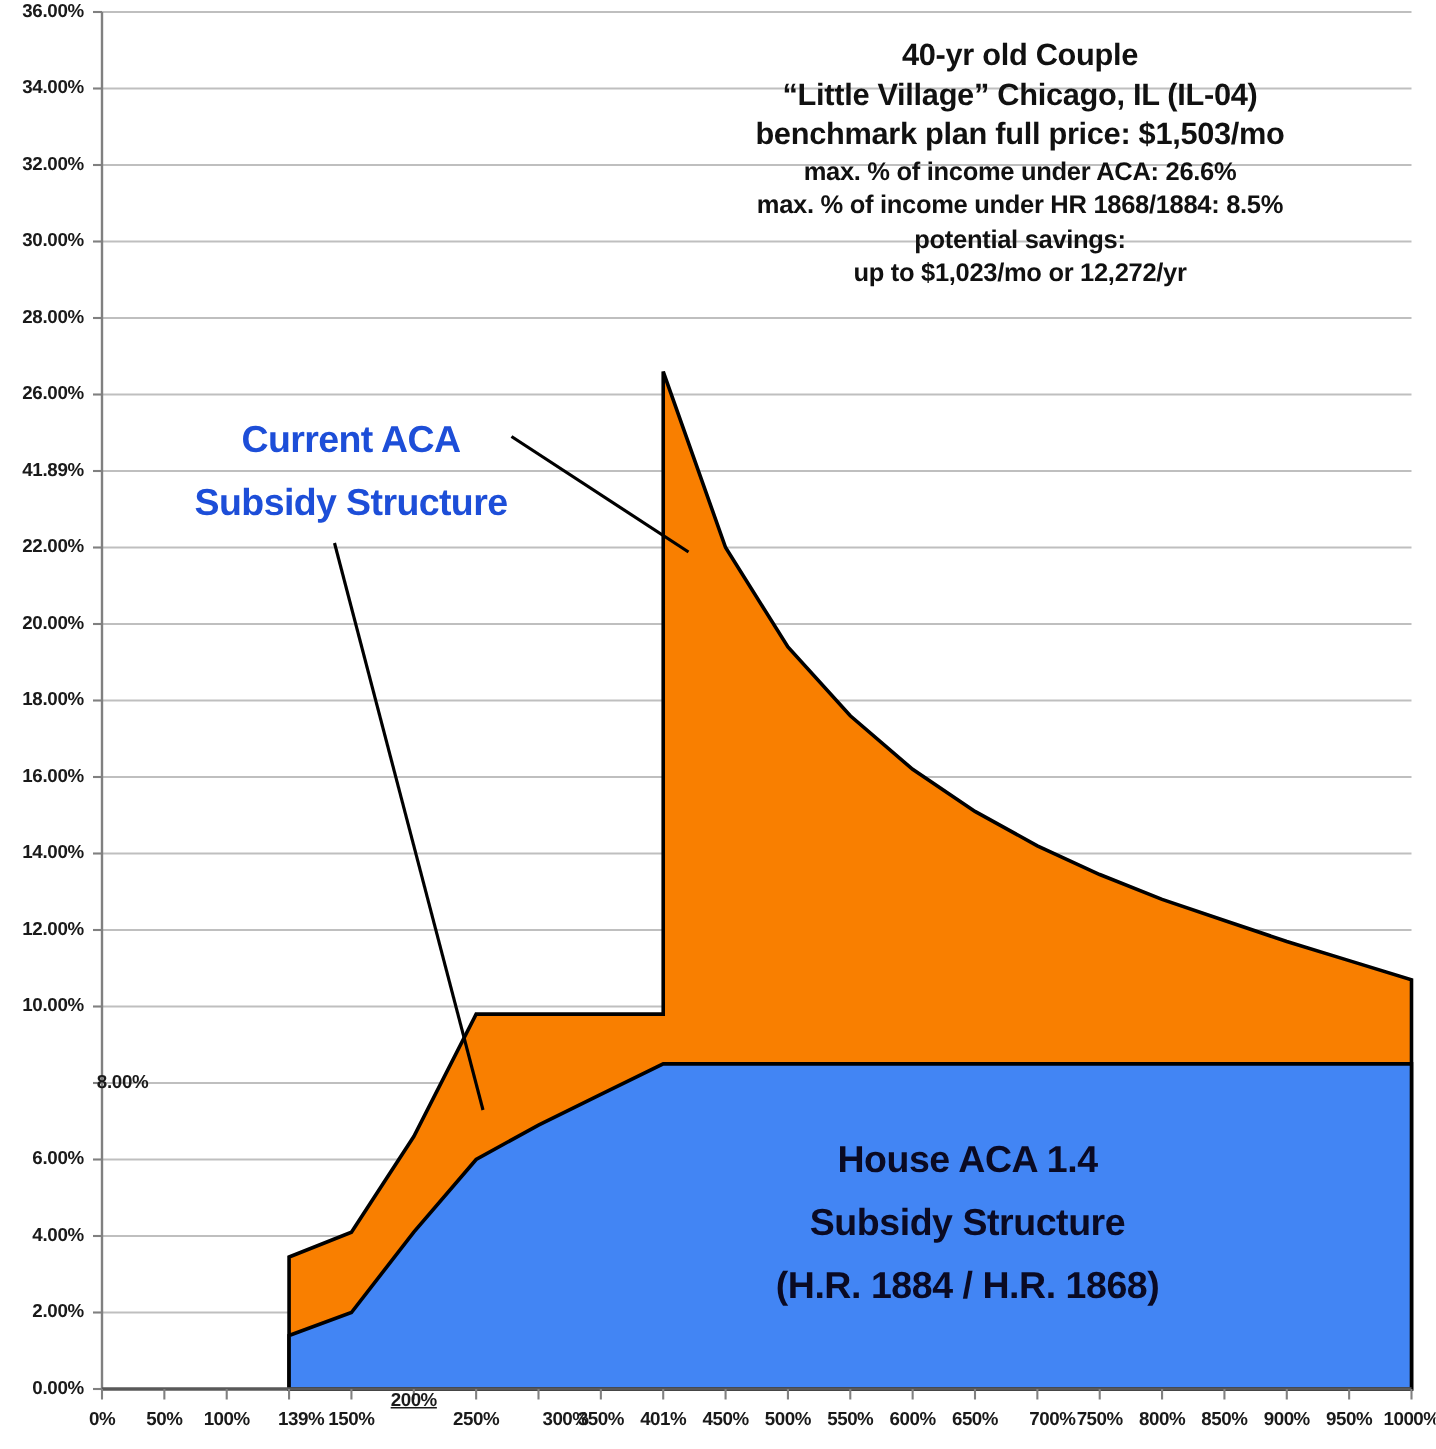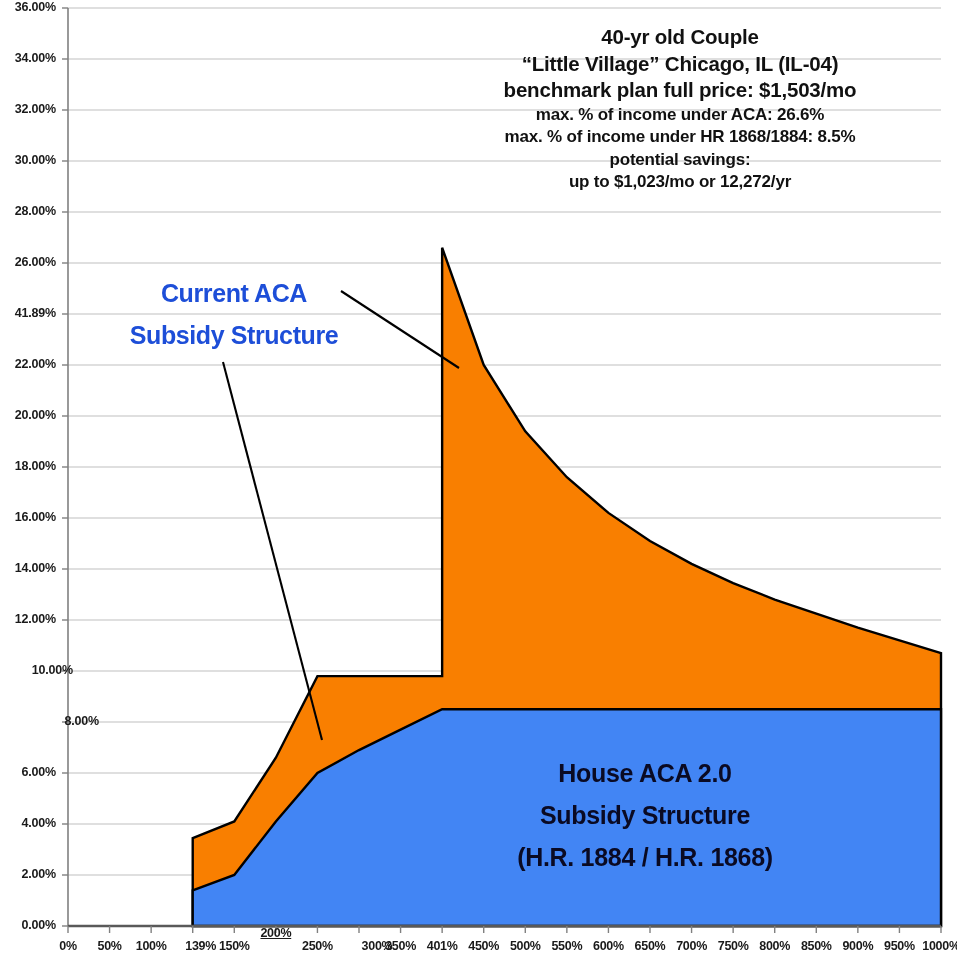--- a/index.html
+++ b/index.html
@@ -123,21 +123,21 @@
       <line x1="341" y1="291" x2="459" y2="368" stroke="#000" stroke-width="2.1"></line>
     </g>
   </svg>
 
   <div id="ylabels">
       <div class="ylabel" style="left: 0px; top: 918px;">0.00%</div>
       <div class="ylabel" style="left: 0px; top: 867px;">2.00%</div>
       <div class="ylabel" style="left: 0px; top: 816px;">4.00%</div>
       <div class="ylabel" style="left: 0px; top: 765px;">6.00%</div>
       <div class="ylabel" style="left: 0px; top: 714px; margin-left: 43px;">8.00%</div>
-      <div class="ylabel" style="left: 0px; top: 663px; padding-left: 17px;">10.00%</div>
+      <div class="ylabel" style="left: 0px; top: 663px;">10.00%</div>
       <div class="ylabel" style="left: 0px; top: 612px;">12.00%</div>
       <div class="ylabel" style="left: 0px; top: 561px;">14.00%</div>
       <div class="ylabel" style="left: 0px; top: 510px;">16.00%</div>
       <div class="ylabel" style="left: 0px; top: 459px;">18.00%</div>
       <div class="ylabel" style="left: 0px; top: 408px;">20.00%</div>
       <div class="ylabel" style="left: 0px; top: 357px;">22.00%</div>
       <div class="ylabel" style="left: 0px; top: 306px;">41.89%</div>
       <div class="ylabel" style="left: 0px; top: 255px;">26.00%</div>
       <div class="ylabel" style="left: 0px; top: 204px;">28.00%</div>
       <div class="ylabel" style="left: 0px; top: 153px;">30.00%</div>
@@ -154,21 +154,21 @@
       <div class="xlabel" style="left: 245.857px; width: 60px; top: 926px; text-decoration: underline;">200%</div>
       <div class="xlabel" style="left: 287.429px; width: 60px; top: 939px;">250%</div>
       <div class="xlabel" style="left: 329px; width: 40px; top: 939px; padding-left: 28px;">300%</div>
       <div class="xlabel" style="left: 370.571px; width: 60px; top: 939px;">350%</div>
       <div class="xlabel" style="left: 412.143px; width: 60px; top: 939px;">401%</div>
       <div class="xlabel" style="left: 453.714px; width: 60px; top: 939px;">450%</div>
       <div class="xlabel" style="left: 495.286px; width: 60px; top: 939px;">500%</div>
       <div class="xlabel" style="left: 536.857px; width: 60px; top: 939px;">550%</div>
       <div class="xlabel" style="left: 578.429px; width: 60px; top: 939px;">600%</div>
       <div class="xlabel" style="left: 620px; width: 60px; top: 939px;">650%</div>
-      <div class="xlabel" style="left: 661.571px; width: 60px; top: 939px;">700%</div>
+      <div class="xlabel" style="left: 661.571px; width: 80px; top: 939px;">700%</div>
       <div class="xlabel" style="left: 703.143px; width: 60px; top: 939px;">750%</div>
       <div class="xlabel" style="left: 744.714px; width: 60px; top: 939px;">800%</div>
       <div class="xlabel" style="left: 786.286px; width: 60px; top: 939px;">850%</div>
       <div class="xlabel" style="left: 827.857px; width: 60px; top: 939px;">900%</div>
       <div class="xlabel" style="left: 869.429px; width: 60px; top: 939px;">950%</div>
       <div class="xlabel" style="left: 911px; width: 60px; top: 939px;">1000%</div>
     </div>
 
   <div id="title-block">
     <div class="big">40-yr old Couple</div>
@@ -179,18 +179,18 @@
     <div class="small">potential savings:</div>
     <div class="small">up to $1,023/mo or 12,272/yr</div>
   </div>
 
   <div id="aca-annotation">
     <div>Current ACA</div>
     <div>Subsidy Structure</div>
   </div>
 
   <div id="house-annotation">
-    <div>House ACA 2.0</div>
+    <div>House ACA 1.4</div>
     <div>Subsidy Structure</div>
     <div>(H.R. 1884 / H.R. 1868)</div>
   </div>
 
 </div>
 
 </body></html>

